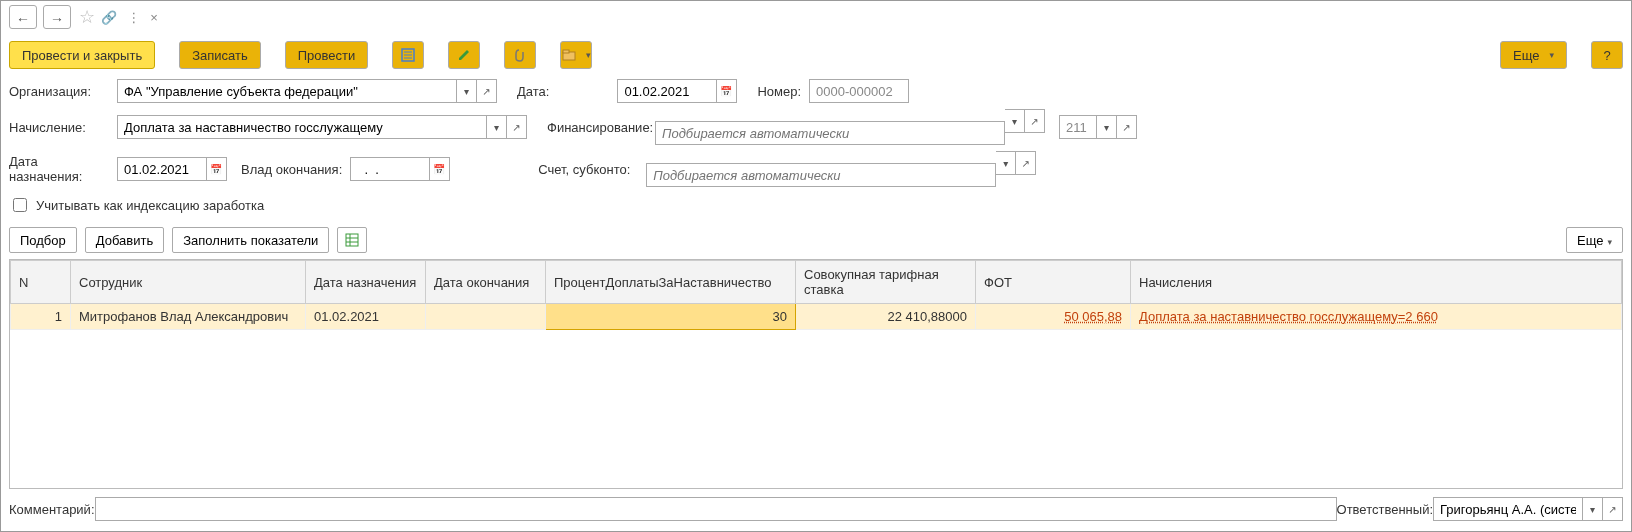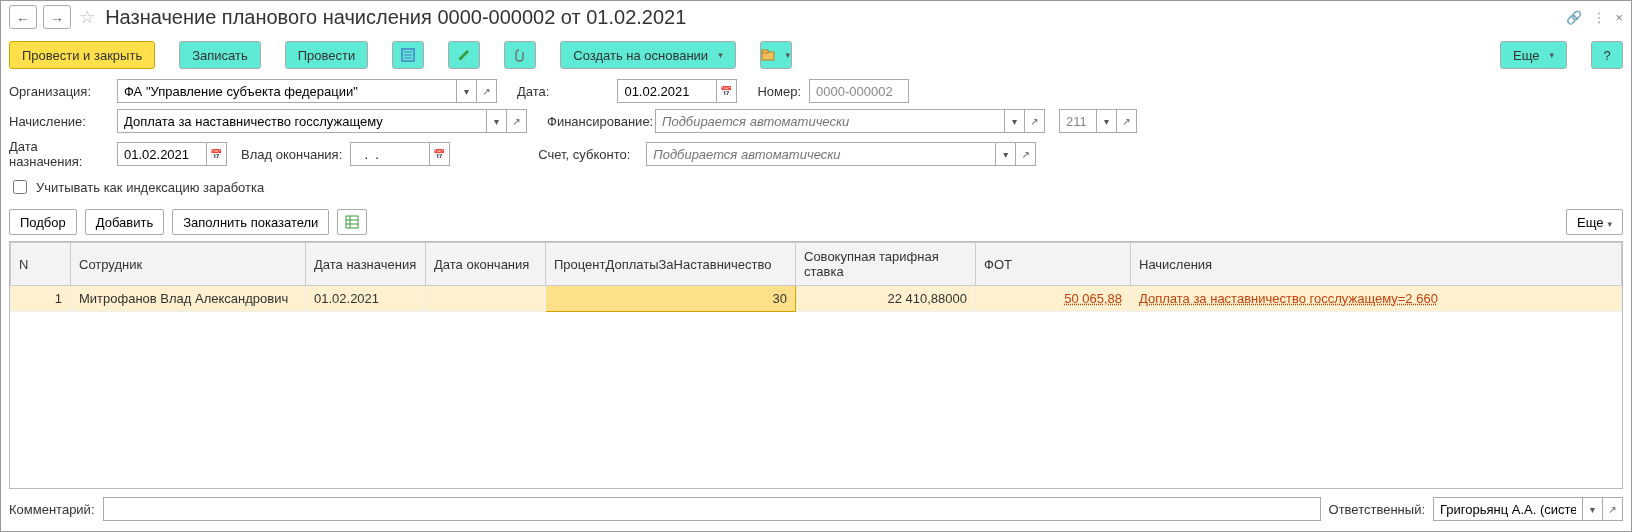--- a/index.html
+++ b/index.html
@@ -25,77 +25,76 @@
   }
   .nav-btn:last-of-type{ color:#bbb; }
   .star { font-size:18px; color:#bbb; margin-left:2px; }
   .title { font-size:20px; font-weight:normal; color:#333; margin-left:4px; flex:1; }
   .title-right { display:flex; gap:10px; align-items:center; color:#888; }
   .title-right span{ cursor:pointer; }
   .toolbar {
     display:flex; align-items:center; gap:24px; padding:4px 8px 10px 8px;
   }
   .btn {
-    border:1px solid #aaa; background:#5eead4; border-radius:3px; padding:4px 12px; height:28px;
+    border:1px solid #aaa; background:#eab308; border-radius:3px; padding:4px 12px; height:28px;
     display:flex; align-items:center; gap:6px; font-size:13px; color:#333;
   }
   .btn.primary { background:#ffe04b; border-color:#c9a600; font-weight:normal; }
   .icon-btn { width:32px; justify-content:center; padding:0; }
   .spacer { flex:1; }
   .more-btn::after { content:"▾"; font-size:9px; margin-left:4px; color:#555;}
   .form-area { padding:0 12px 6px 8px; display:flex; flex-direction:column; gap:6px; }
   .row { display:flex; align-items:center; gap:8px; }
   label.fld { font-size:13px; color:#333; }
   .input-group { display:flex; align-items:stretch; }
   .input-group input, .input-group .inp {
     border:1px solid #aaa; height:24px; padding:2px 6px; font-size:13px; background:#fff;
   }
   .input-group .side-btn {
     border:1px solid #aaa; border-left:none; width:20px; height:24px; background:#fff;
     display:flex; align-items:center; justify-content:center; font-size:10px; color:#555;
   }
   .input-group input.readonly { color:#888; }
-  .input-group input.faded { color:#701a75; font-style:italic; }
+  .input-group input.faded { color:#701a75; font-style:italic;margin-top:12px; }
   .checkbox-row { display:flex; align-items:center; gap:6px; margin-top:2px; }
   .checkbox-row input { width:14px; height:14px; }
   .subtoolbar { display:flex; gap:8px; padding:6px 8px; align-items:center;}
   .sub-btn { border:1px solid #aaa; background:#fff; border-radius:2px; padding:4px 10px; height:26px; font-size:13px;}
   .table-wrap { margin:0 8px; border:1px solid #bbb; flex:1; min-height:180px; background:#fff; overflow:hidden;}
   table { border-collapse:collapse; width:100%; table-layout:fixed;}
   thead th {
     background:#f3f3f3; border:1px solid #ccc; padding:6px 8px; font-weight:normal; text-align:left; font-size:13px; color:#333;
   }
   tbody td {
     border:1px solid #eee; padding:5px 8px; font-size:13px; background:#fff1cf;
   }
   tbody td.right { text-align:right; }
   tbody td.active-cell { background:#ffe08a; border:1px solid #d4a300;}
   tbody td a { color:#c2410c; text-decoration:underline dotted; }
   .footer {
-    margin-top:auto; display:flex; align-items:center; gap:8px; padding:8px 8px 10px 8px;
+    margin-top:auto; display:flex; align-items:center; padding:8px 8px 10px 8px;
   }
   .footer input.comment {
     flex:1; border:1px solid #aaa; height:24px; padding:2px 6px;
   }
   svg { display:block; }
 </style>
 </head>
 <body>
 
 <div class="window">
 
   <div class="titlebar">
     <div class="nav-btn">
         <span>←</span>
       </div>
     <div class="nav-btn">
         <span>→</span>
       </div>
     <span class="star">☆</span>
-    <div class="title">Назначение планового начисления 0000-000002 от 01.02.2021</div>
     <div class="title-right">
       <span>🔗</span>
       <span>⋮</span>
       <span>×</span>
     </div>
   </div>
 
   <div class="toolbar">
     <button class="btn primary">Провести и закрыть</button>
     <button class="btn">Записать</button>
@@ -111,21 +110,20 @@
     <button class="btn icon-btn">
       <svg width="14" height="14">
           <path d="M2 10 L10 2 L12 4 L4 12 L2 12 Z" fill="#3a9a3a"></path>
         </svg>
     </button>
     <button class="btn icon-btn">
       <svg width="14" height="14">
           <path d="M6 2 C4 2 3 4 3 6 L3 10 C3 12 5 13 7 13 C9 13 10 11 10 9 L10 4" fill="none" stroke="#777" stroke-width="1.5"></path>
         </svg>
     </button>
-    <button class="btn more-btn">Создать на основании</button>
     <button class="btn icon-btn more-btn">
       <svg width="14" height="14">
           <rect x="1" y="4" width="12" height="8" fill="#f0c060" stroke="#b08020"></rect>
           <rect x="1" y="2" width="6" height="3" fill="#f0c060" stroke="#b08020"></rect>
         </svg>
     </button>
     <div class="spacer"></div>
     <button class="btn more-btn">Еще</button>
     <button class="btn icon-btn">?</button>
   </div>

